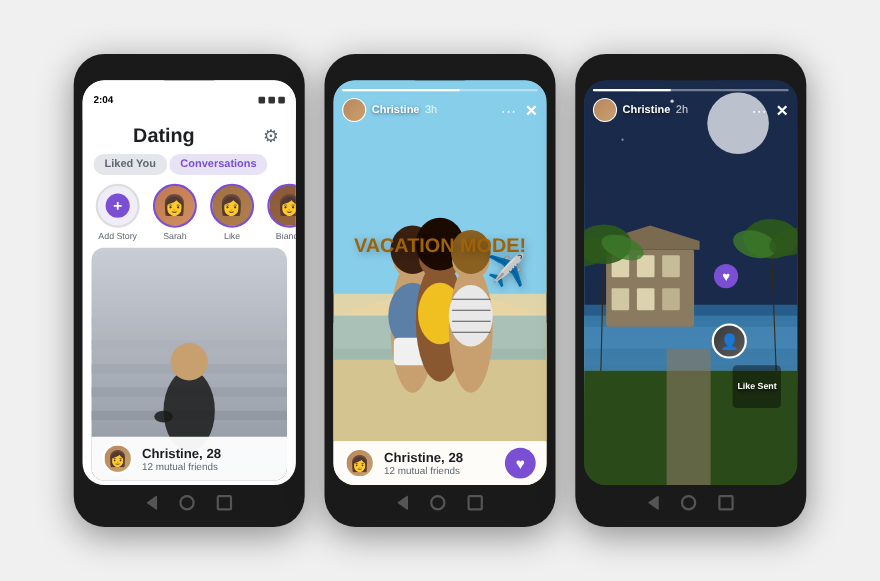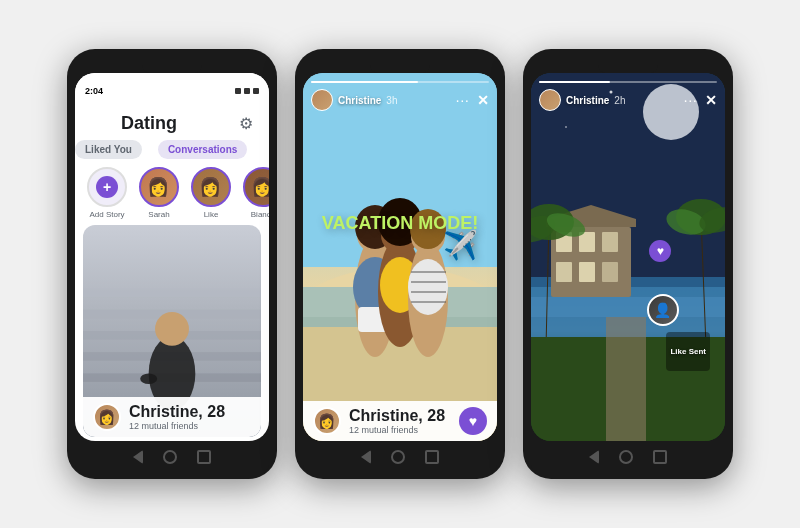--- a/index.html
+++ b/index.html
@@ -99,22 +99,22 @@
     }
     .gear-icon {
       width: 20px;
       height: 20px;
       color: #606770;
       font-size: 16px;
     }
 
     .tab-bar {
       display: flex;
-      gap: 16px;
-      padding: 2px 0;
+      gap: 2px;
+      padding: 2px 10px;
     }
     .tab {
       padding: 4px 10px;
       border-radius: 20px;
       font-size: 10px;
       font-weight: 600;
       cursor: pointer;
     }
     .tab.active {
       background: #e7e3f4;
@@ -212,21 +212,21 @@
       border-radius: 50%;
       background: linear-gradient(135deg, #b8865a, #c9a070);
       border: 2px solid #fff;
       display: flex;
       align-items: center;
       justify-content: center;
       font-size: 14px;
     }
     .card-info {}
     .card-name {
-      font-size: 16px;
+      font-size: 12px;
       font-weight: 700;
       color: #1c1e21;
     }
     .card-sub {
       font-size: 9px;
       color: #606770;
     }
 
     
     .story-screen {
@@ -303,21 +303,21 @@
       color: white;
       font-size: 14px;
       font-weight: bold;
     }
 
     .vacation-text {
       position: absolute;
       top: 38%;
       left: 50%;
       transform: translateX(-50%);
-      color: #bef264;
+      color: #a16207;
       font-size: 18px;
       font-weight: 900;
       text-align: center;
       text-shadow: 2px 2px 8px rgba(0,0,0,0.3);
       white-space: nowrap;
       z-index: 10;
     }
     .plane-emoji {
       font-size: 28px;
       display: block;

